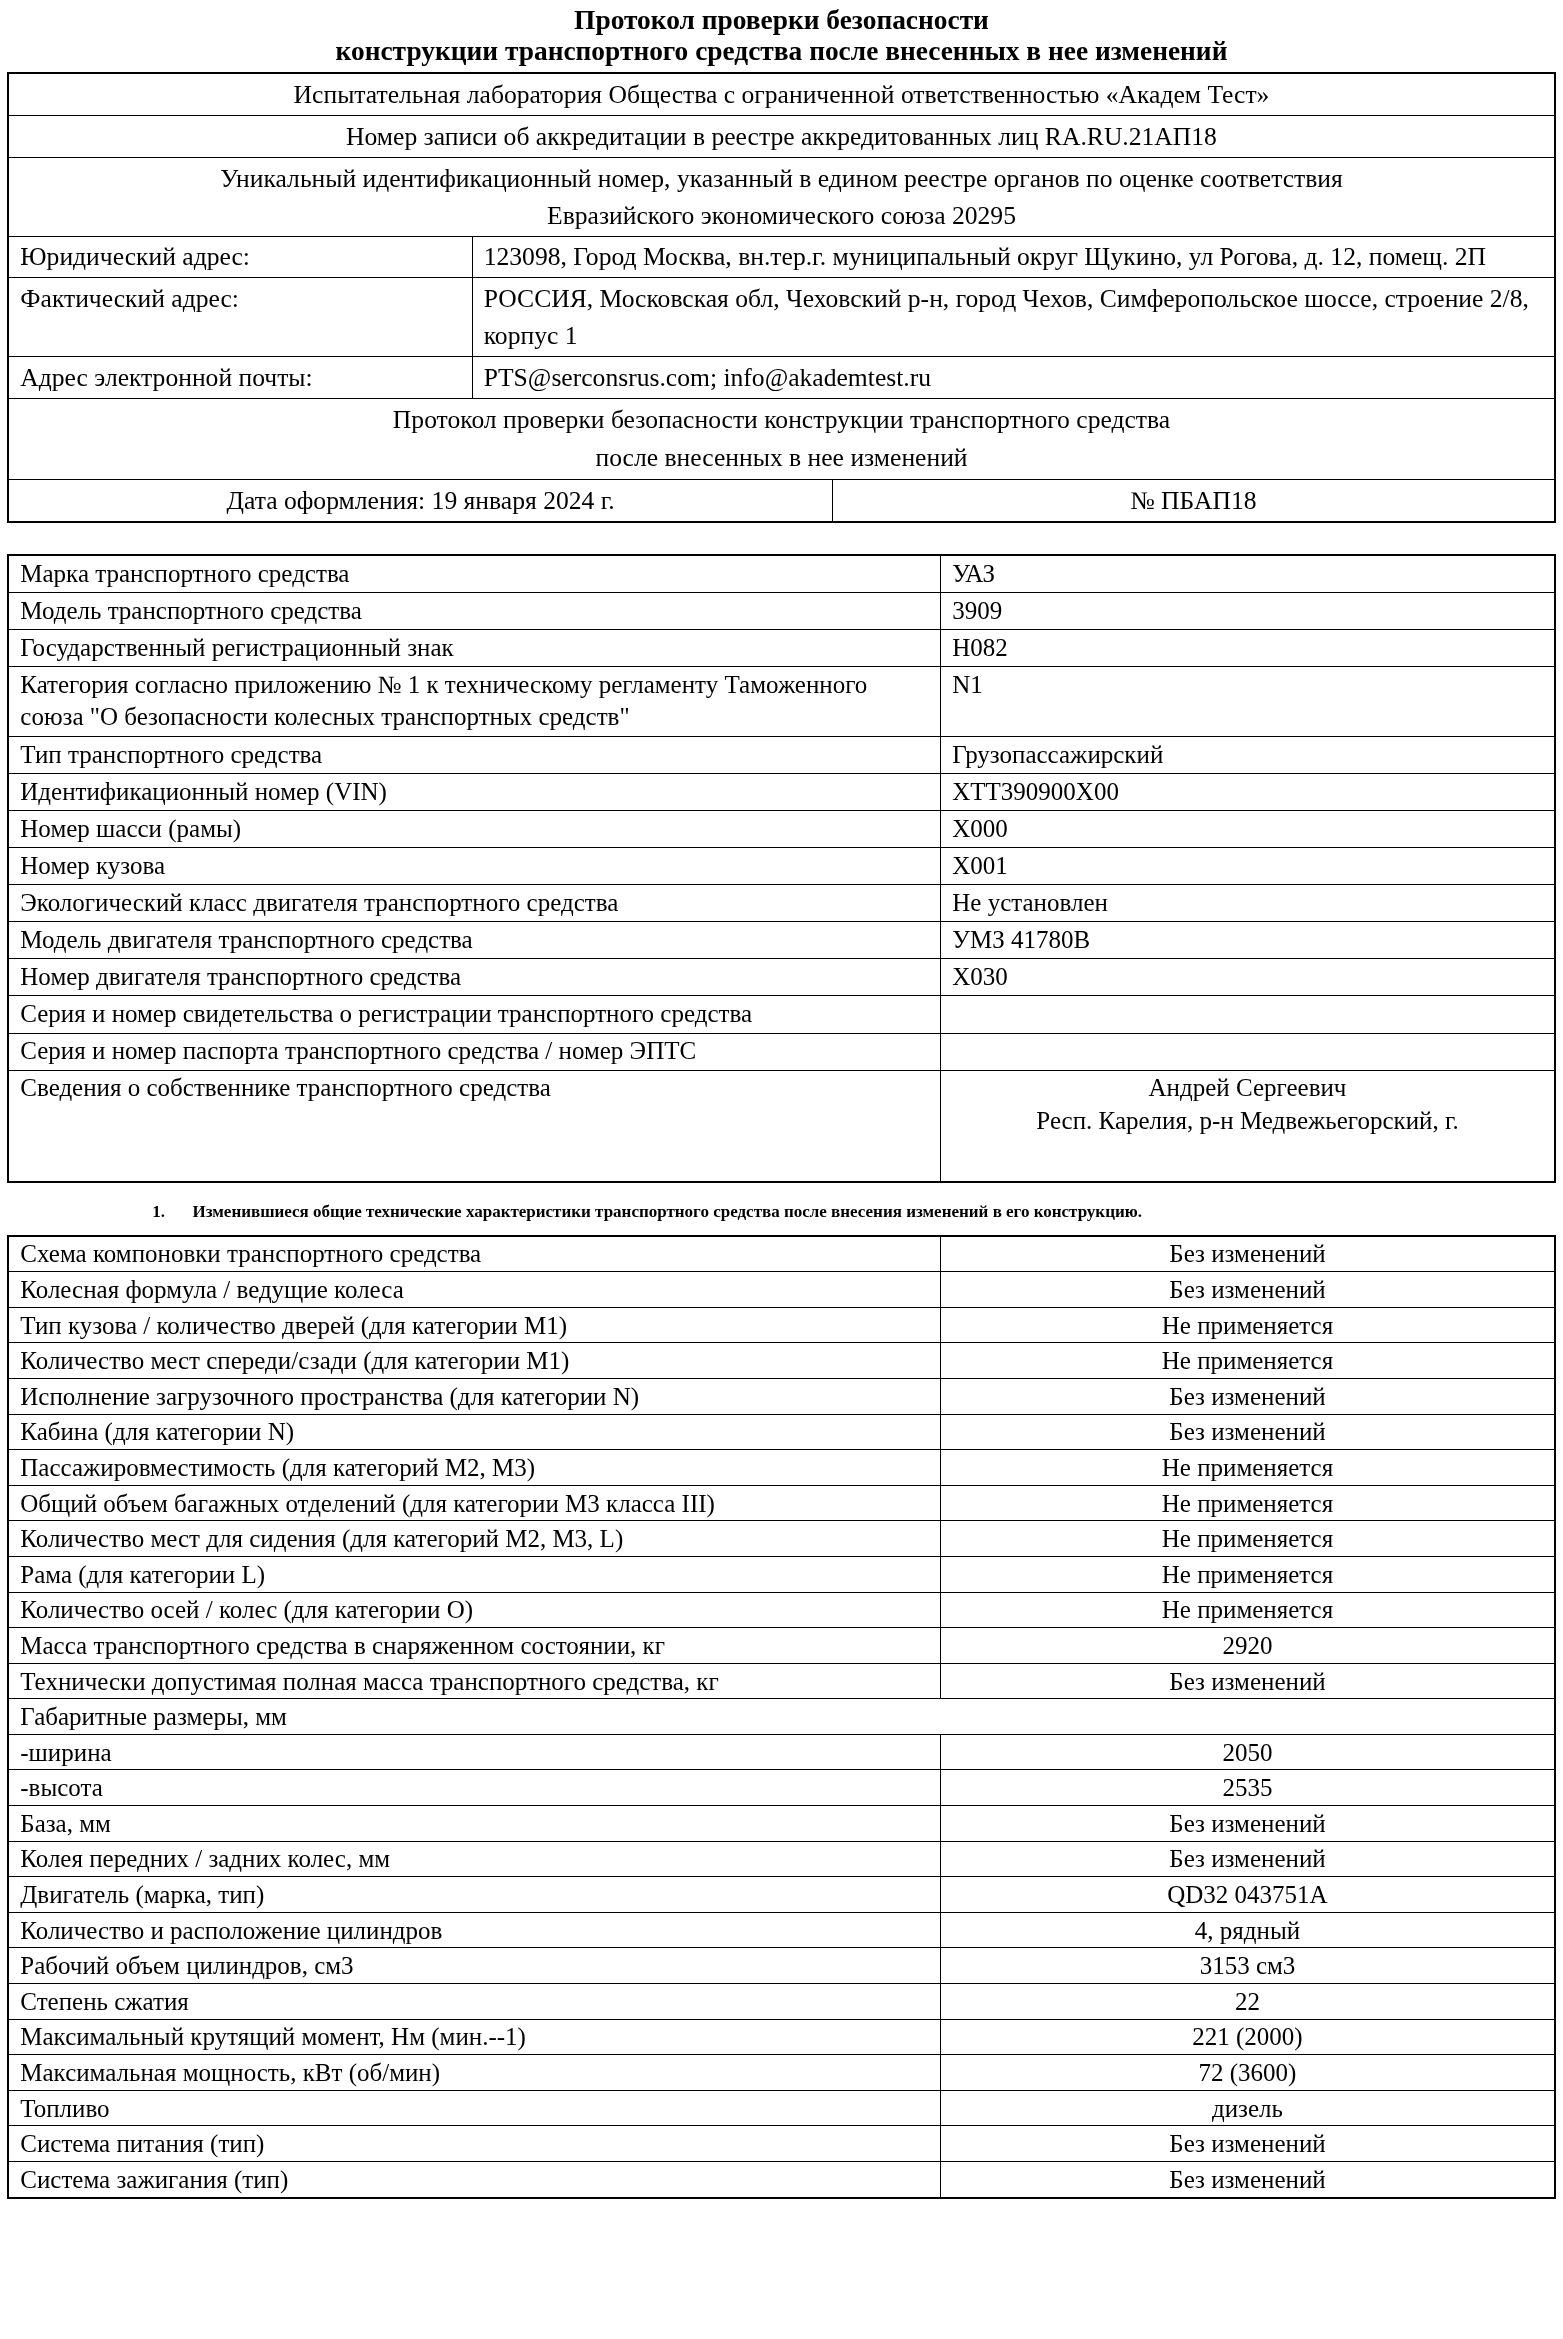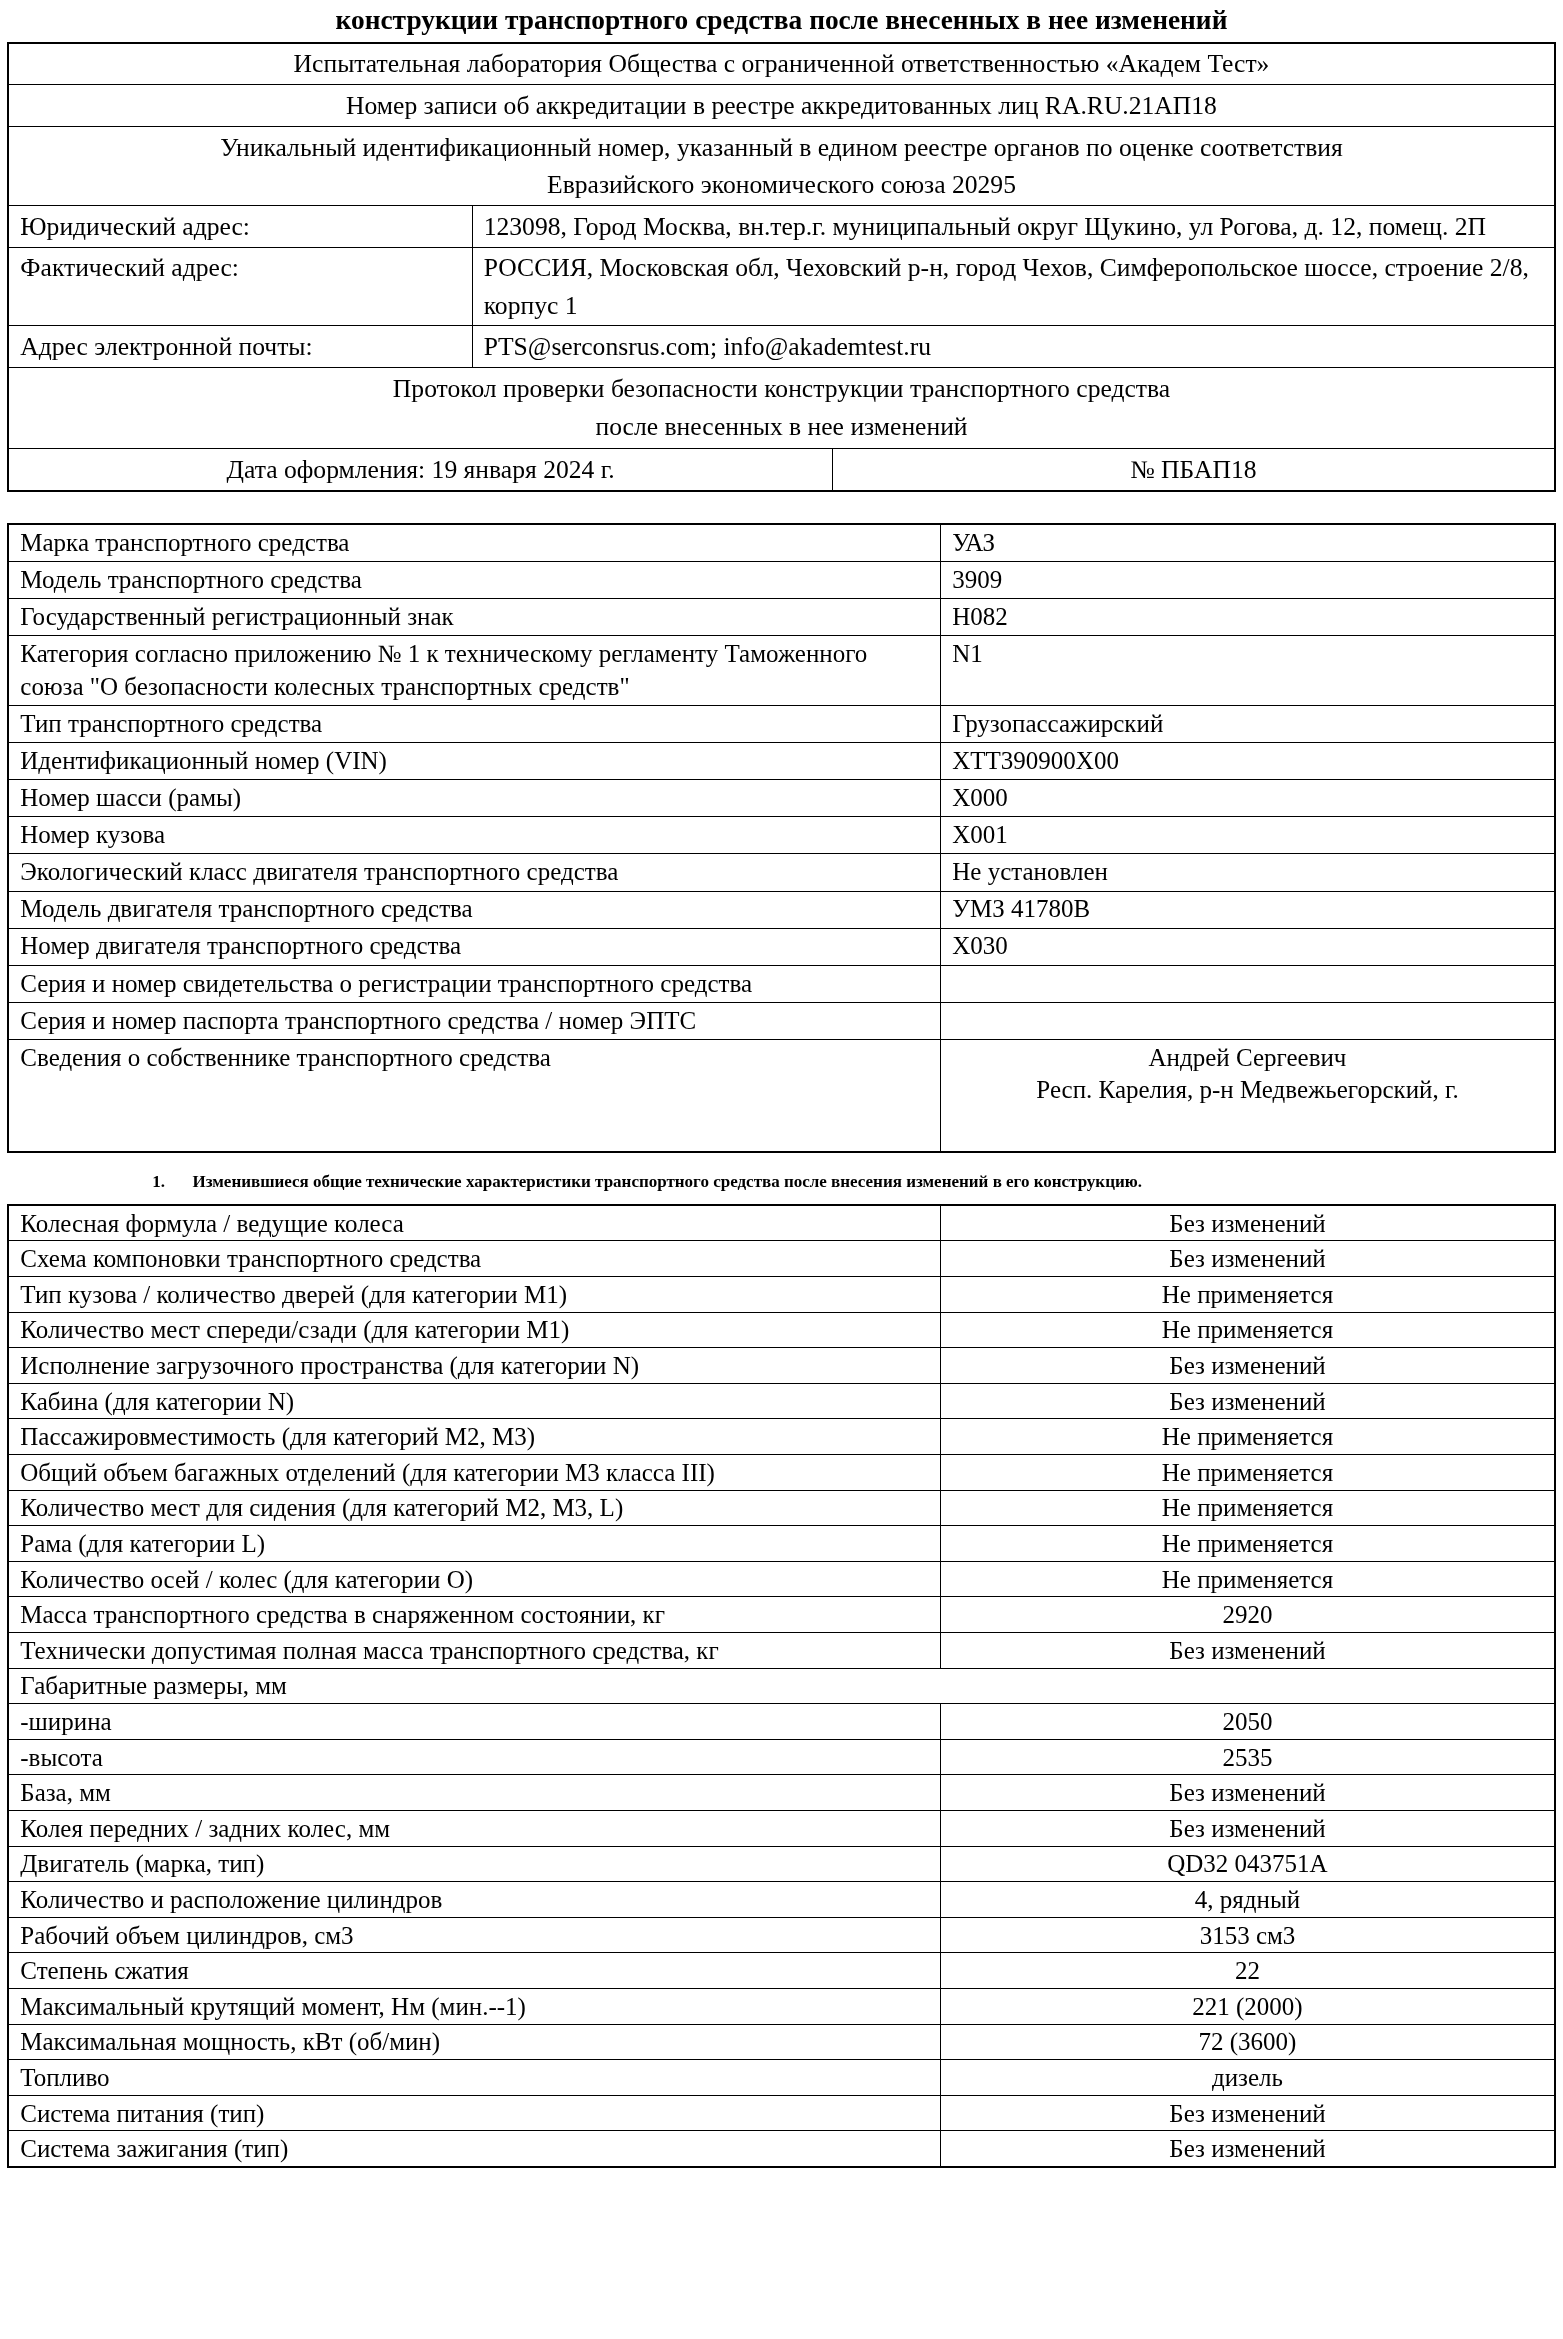--- a/index.html
+++ b/index.html
@@ -28,20 +28,21 @@
 
   .char-tbl{font-size:25px;}
   .char-tbl td{line-height:1.24;padding:2.7px 11px;}
 </style>
 </head>
 <body>
 
 <div class="page">
 
   <div class="doc-title">
+    <div>Протокол проверки безопасности</div>
     <div>конструкции транспортного средства после внесенных в нее изменений</div>
   </div>
 
   <table class="tbl head-tbl">
     <colgroup>
         <col style="width:30%">
         <col style="width:23.3%">
         <col style="width:46.7%">
       </colgroup>
     <tbody>
@@ -188,26 +189,26 @@
   </div>
 
   <table class="tbl char-tbl">
     <colgroup>
         <col style="width:60.3%">
         <col style="width:39.7%">
       </colgroup>
     <tbody>
 
         <tr>
+          <td>Схема компоновки транспортного средства</td>
+          <td class="c">Без изменений</td>
+        </tr>
+
+        <tr>
           <td>Колесная формула / ведущие колеса</td>
-          <td class="c">Без изменений</td>
-        </tr>
-
-        <tr>
-          <td>Схема компоновки транспортного средства</td>
           <td class="c">Без изменений</td>
         </tr>
 
         <tr>
           <td>Тип кузова / количество дверей (для категории M1)</td>
           <td class="c">Не применяется</td>
         </tr>
 
         <tr>
           <td>Количество мест спереди/сзади (для категории M1)</td>

